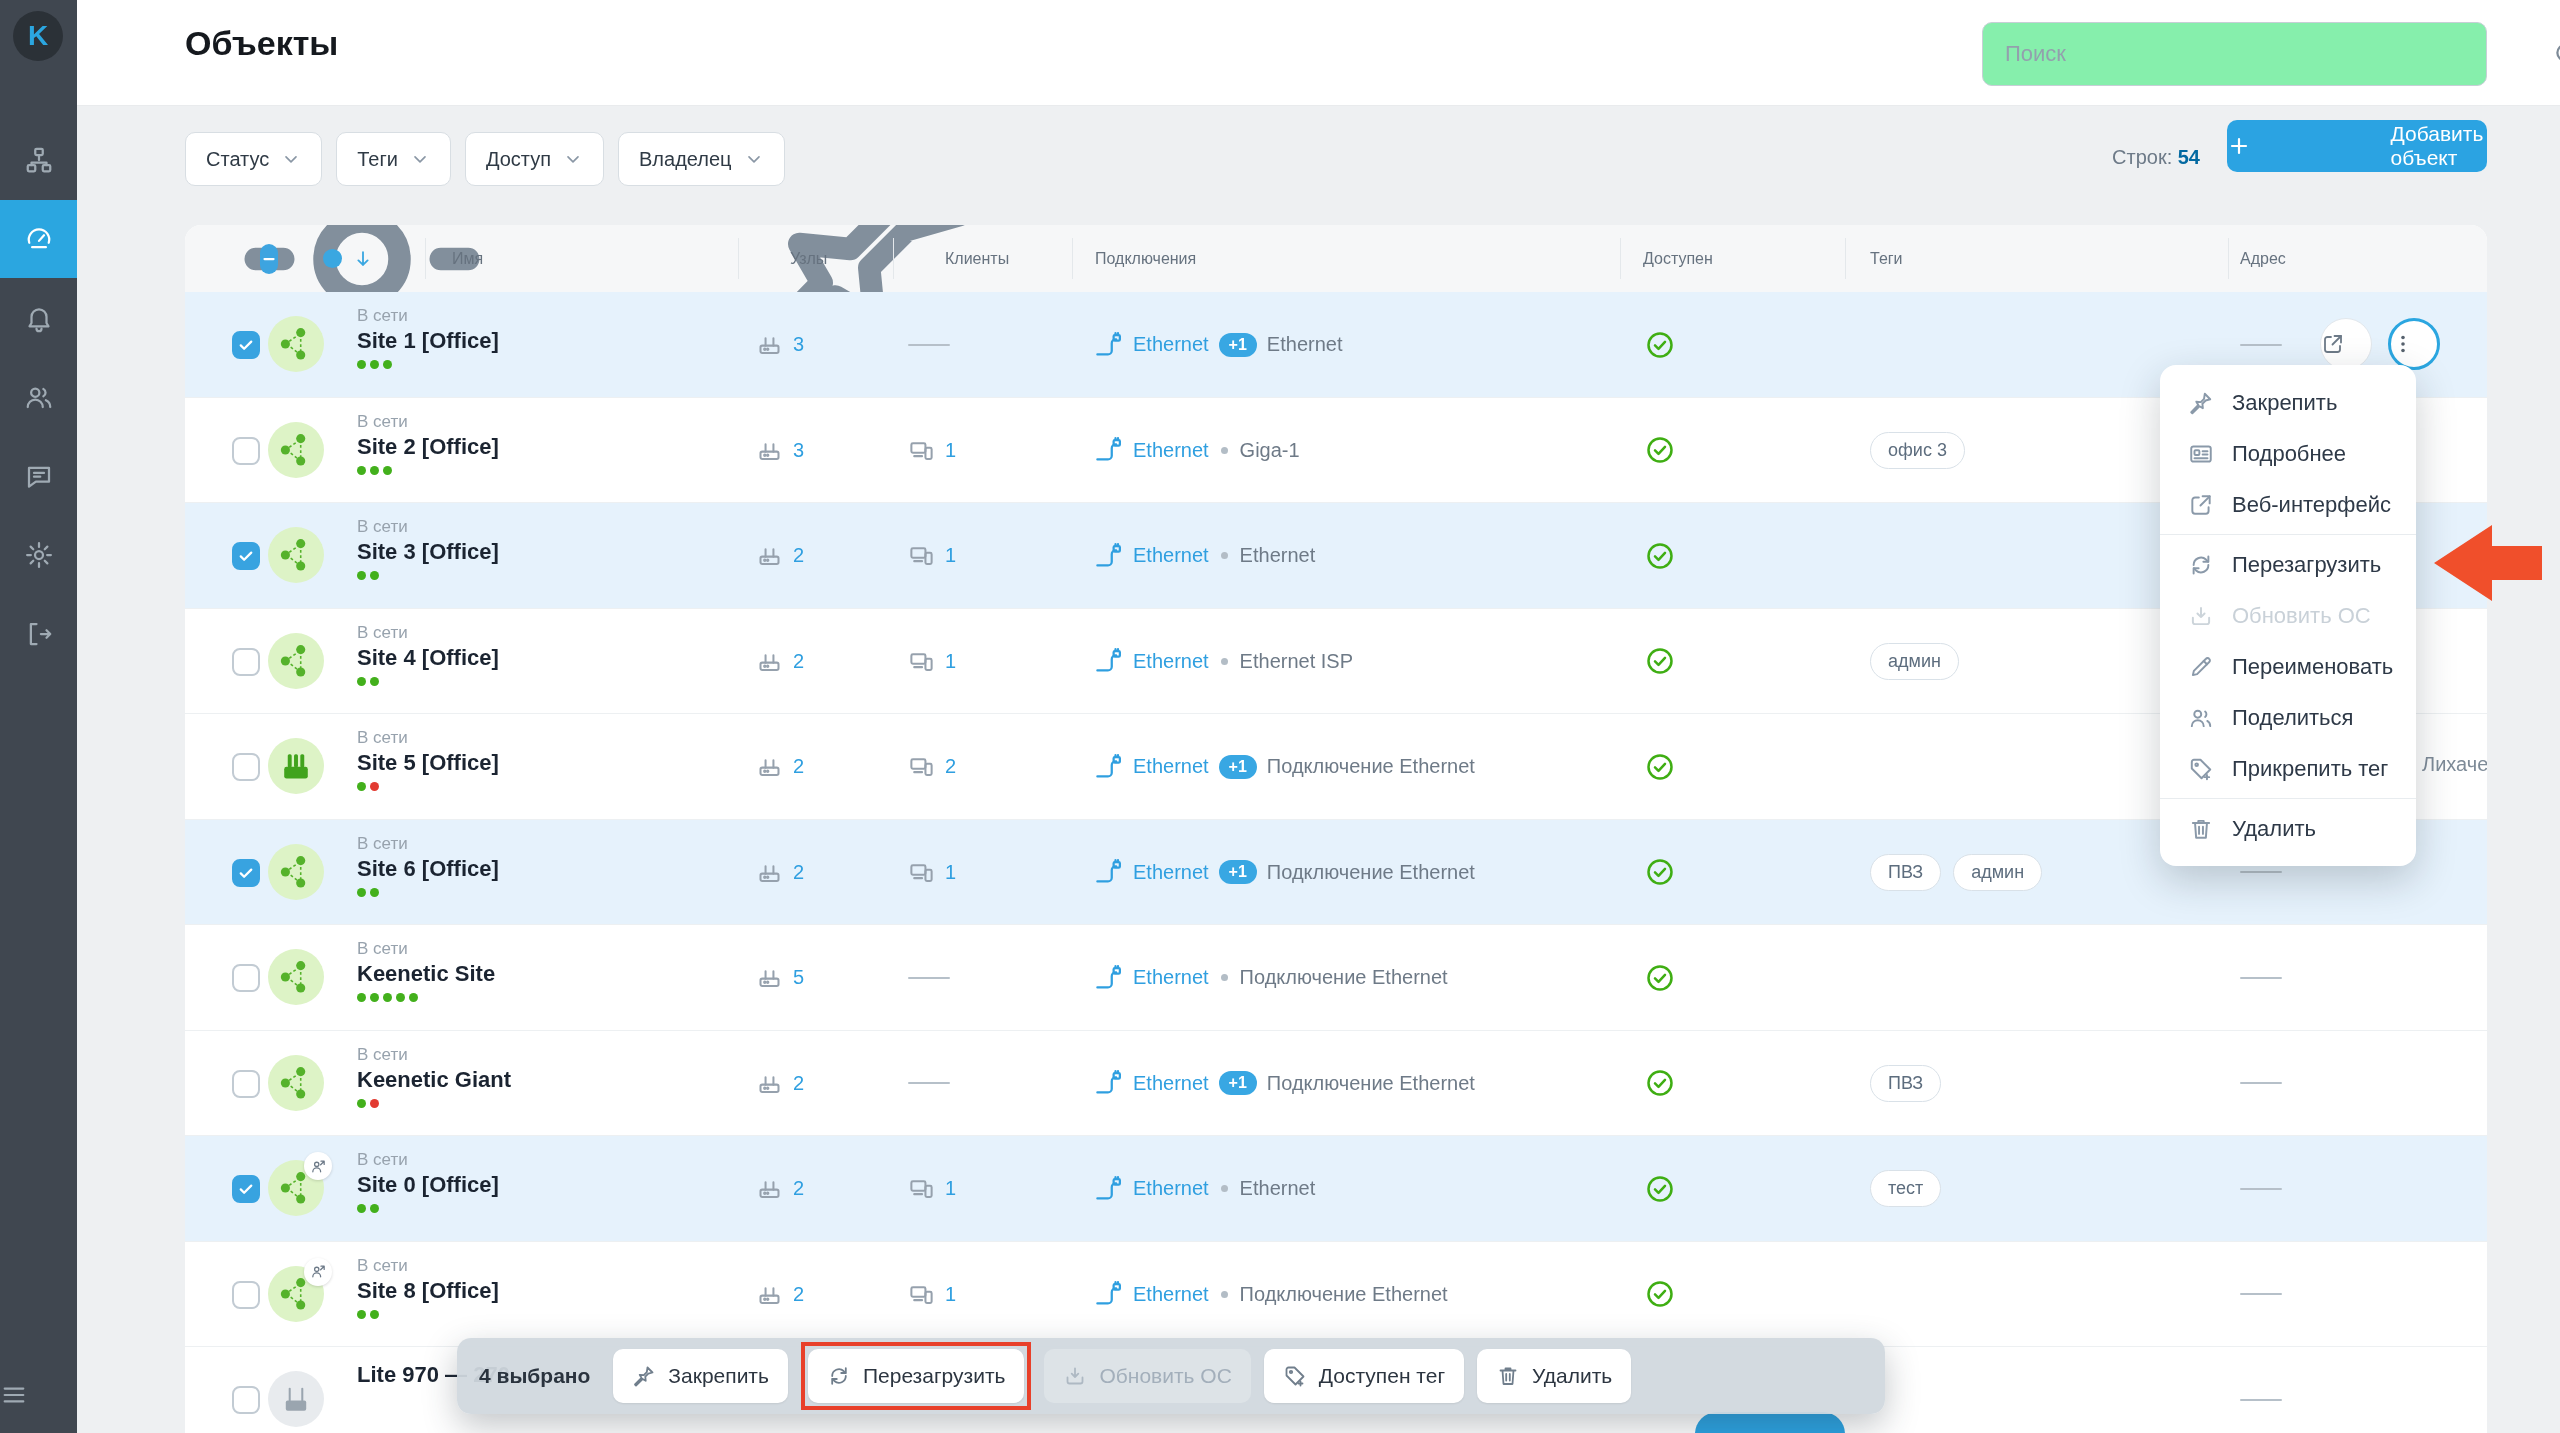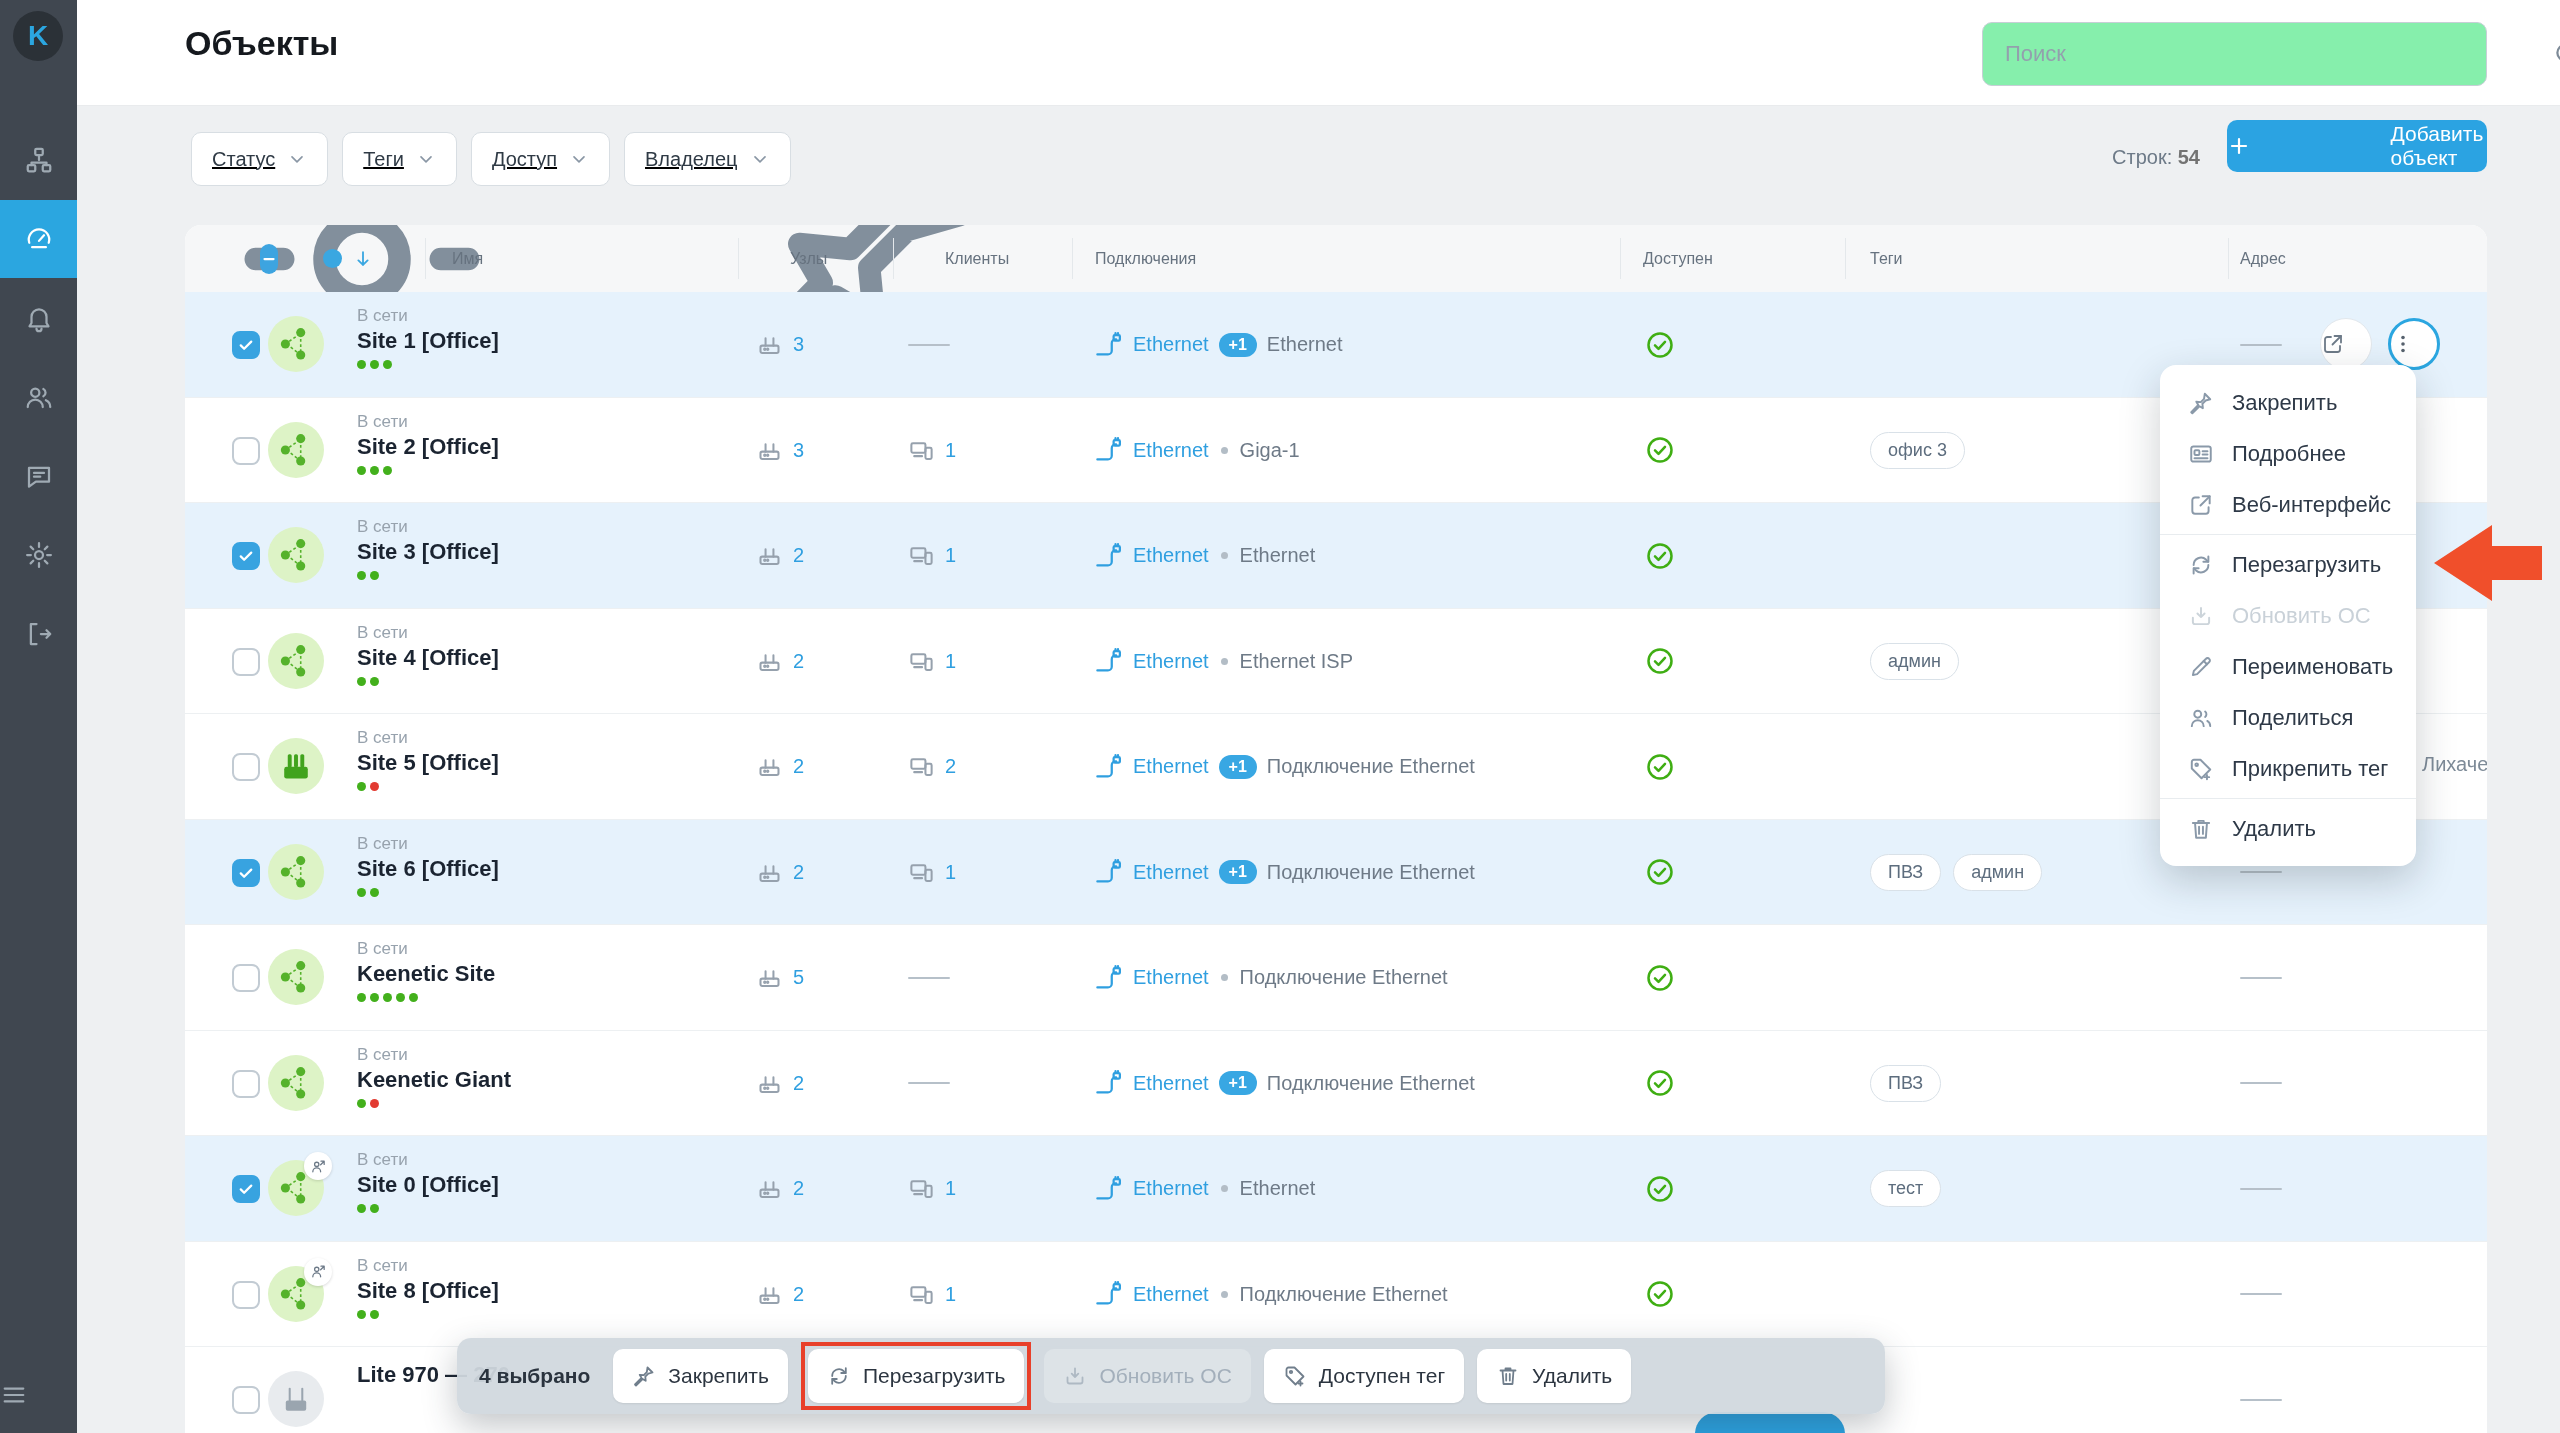--- a/index.html
+++ b/index.html
@@ -21,26 +21,26 @@
   
   .topband{position:absolute;left:77px;top:0;right:0;height:105px;background:#ffffff;border-bottom:1px solid #e9ebed;}
   .page-title{position:absolute;left:185px;top:24px;font-size:34px;font-weight:bold;color:#15191e;}
   .searchbox{position:absolute;left:1982px;top:22px;width:505px;height:64px;background:#86efac;
     border:1px solid #c7cfd6;border-radius:10px;box-sizing:border-box;display:flex;align-items:center;}
   .searchbox input{border:none;outline:none;background:transparent;flex:1;margin:0 20px;
     font-size:22px;color:#3a4550;font-family:"Liberation Sans",sans-serif;}
   .searchbox input::placeholder{color:#93a0ad;}
   .search-ic{width:30px;height:30px;color:#7d8a97;margin-right:18px;flex:0 0 auto;}
   
-  .chips{position:absolute;left:191px;top:132px;display:flex;gap:14px;z-index:5;text-decoration:underline;}
+  .chips{position:absolute;left:185px;top:132px;display:flex;gap:14px;z-index:5;}
   .chip{height:54px;box-sizing:border-box;background:#fff;border:1px solid #d8dee3;border-radius:10px;
     display:flex;align-items:center;gap:12px;padding:0 20px;font-size:20px;color:#2f3a45;}
   .chip svg{width:20px;height:20px;color:#8a97a5;}
   .rows-count{position:absolute;left:2020px;top:146px;width:180px;text-align:right;font-size:20px;color:#6d7a88;}
-  .rows-count b{color:#737373;}
+  .rows-count b{color:#0369a1;}
   .add-btn{position:absolute;left:2227px;top:120px;width:260px;height:52px;background:#2ba3e2;border-radius:10px;
     display:flex;align-items:center;justify-content:center;gap:12px;color:#fff;font-size:21px;z-index:5;}
   .add-btn svg{width:24px;height:24px;}
   
   .panel{position:absolute;left:185px;top:225px;width:2302px;bottom:0;background:#fff;
     border-radius:16px 16px 0 0;overflow:hidden;z-index:5;}
   .thead{position:absolute;left:0;top:0;width:100%;height:67px;background:#f6f7f8;border-bottom:1px solid #e7eaed;}
   .th{position:absolute;top:0;height:67px;display:flex;align-items:center;font-size:16px;color:#66727f;}
   .th-ctrl{color:#828f9c;}
   .hdr-divider{position:absolute;top:13px;width:1px;height:41px;background:#e4e8eb;}

